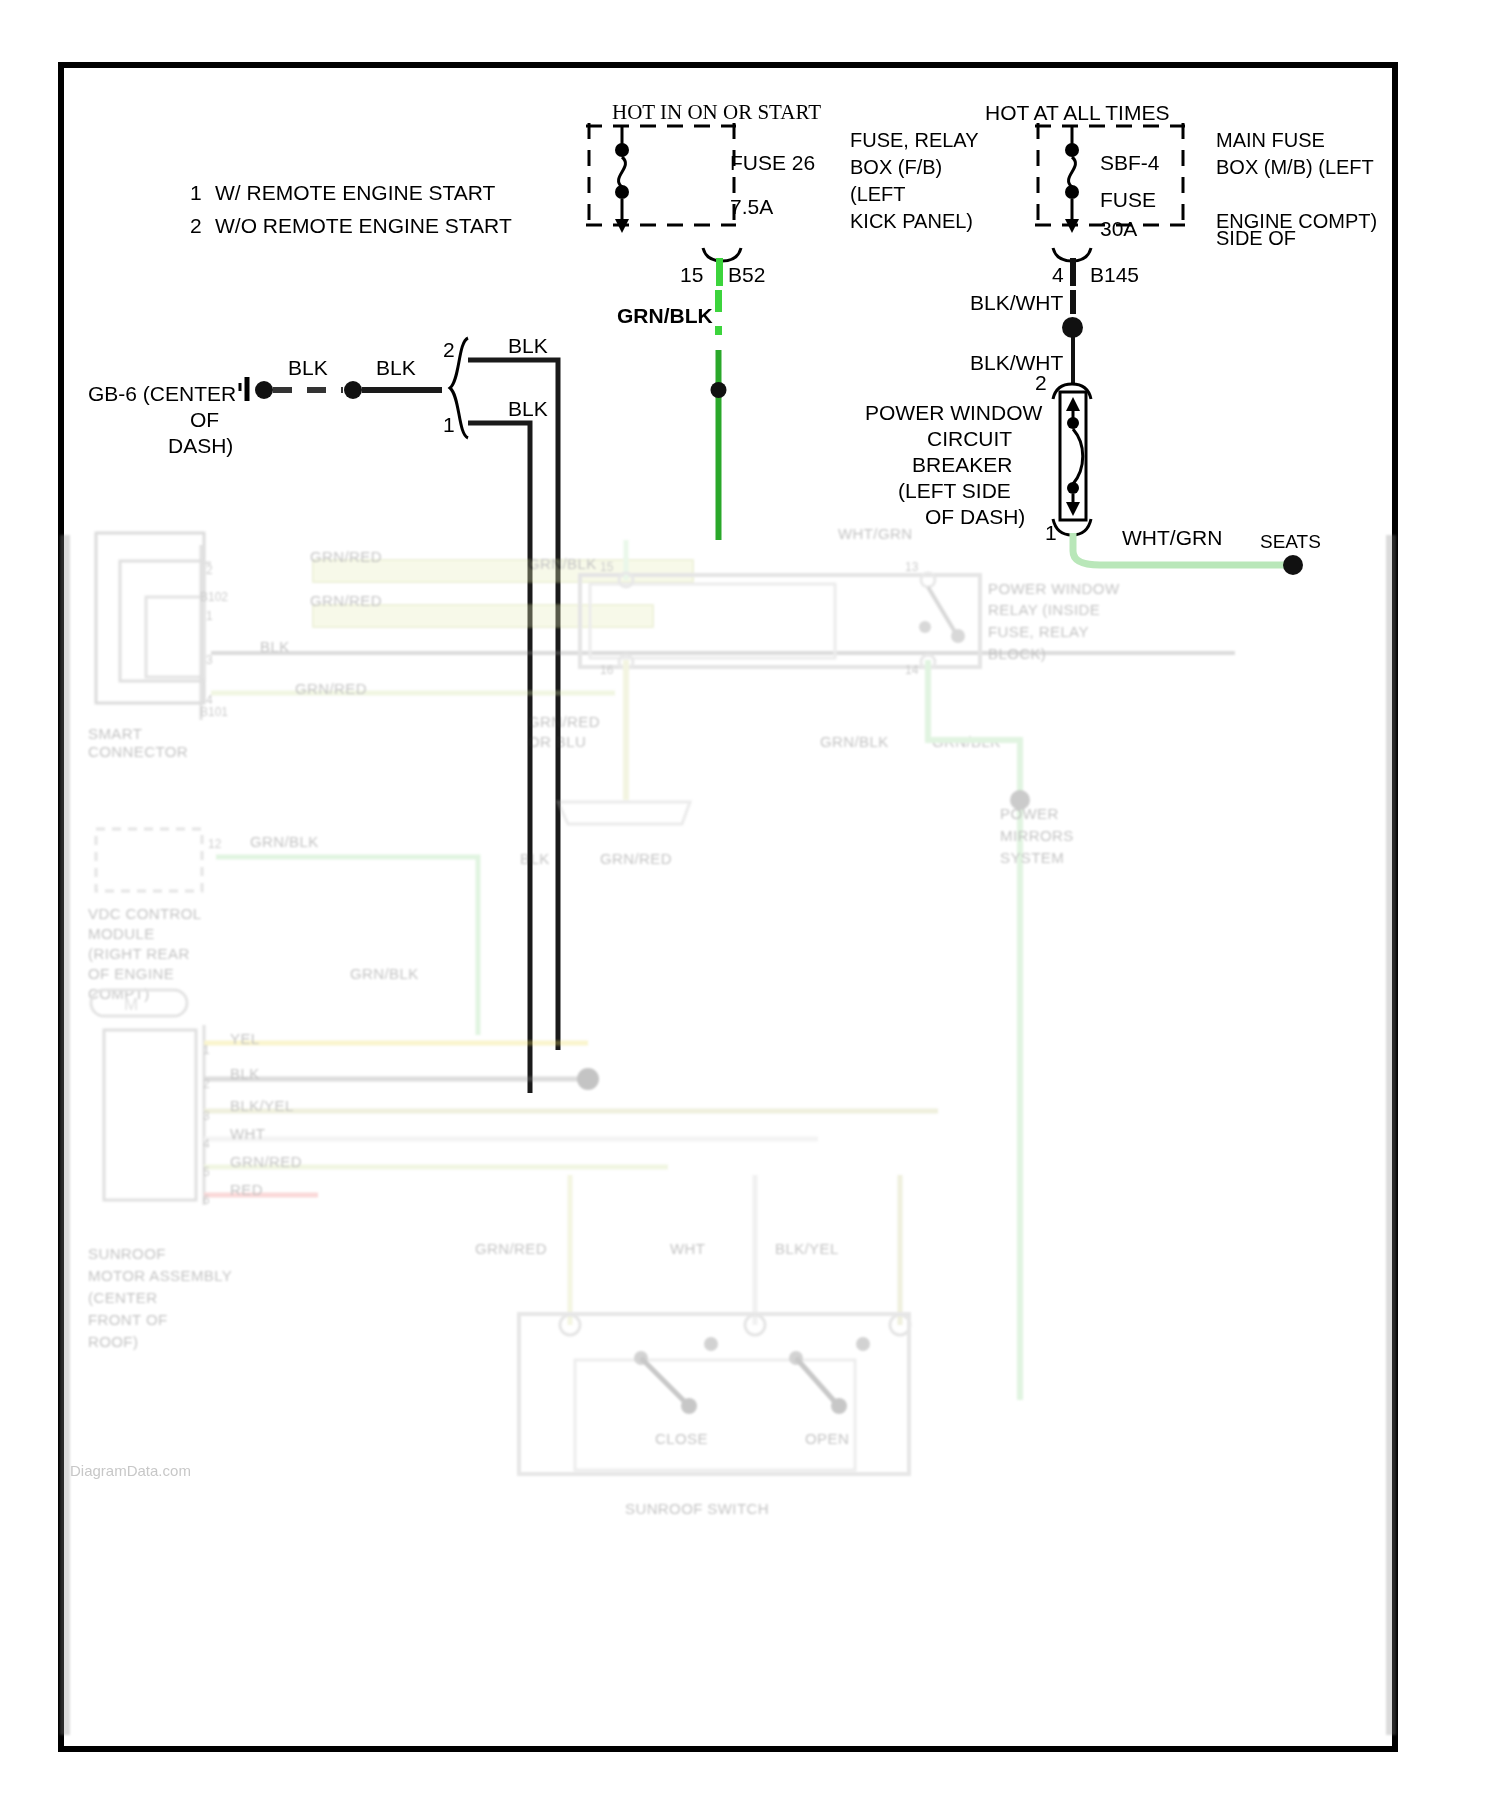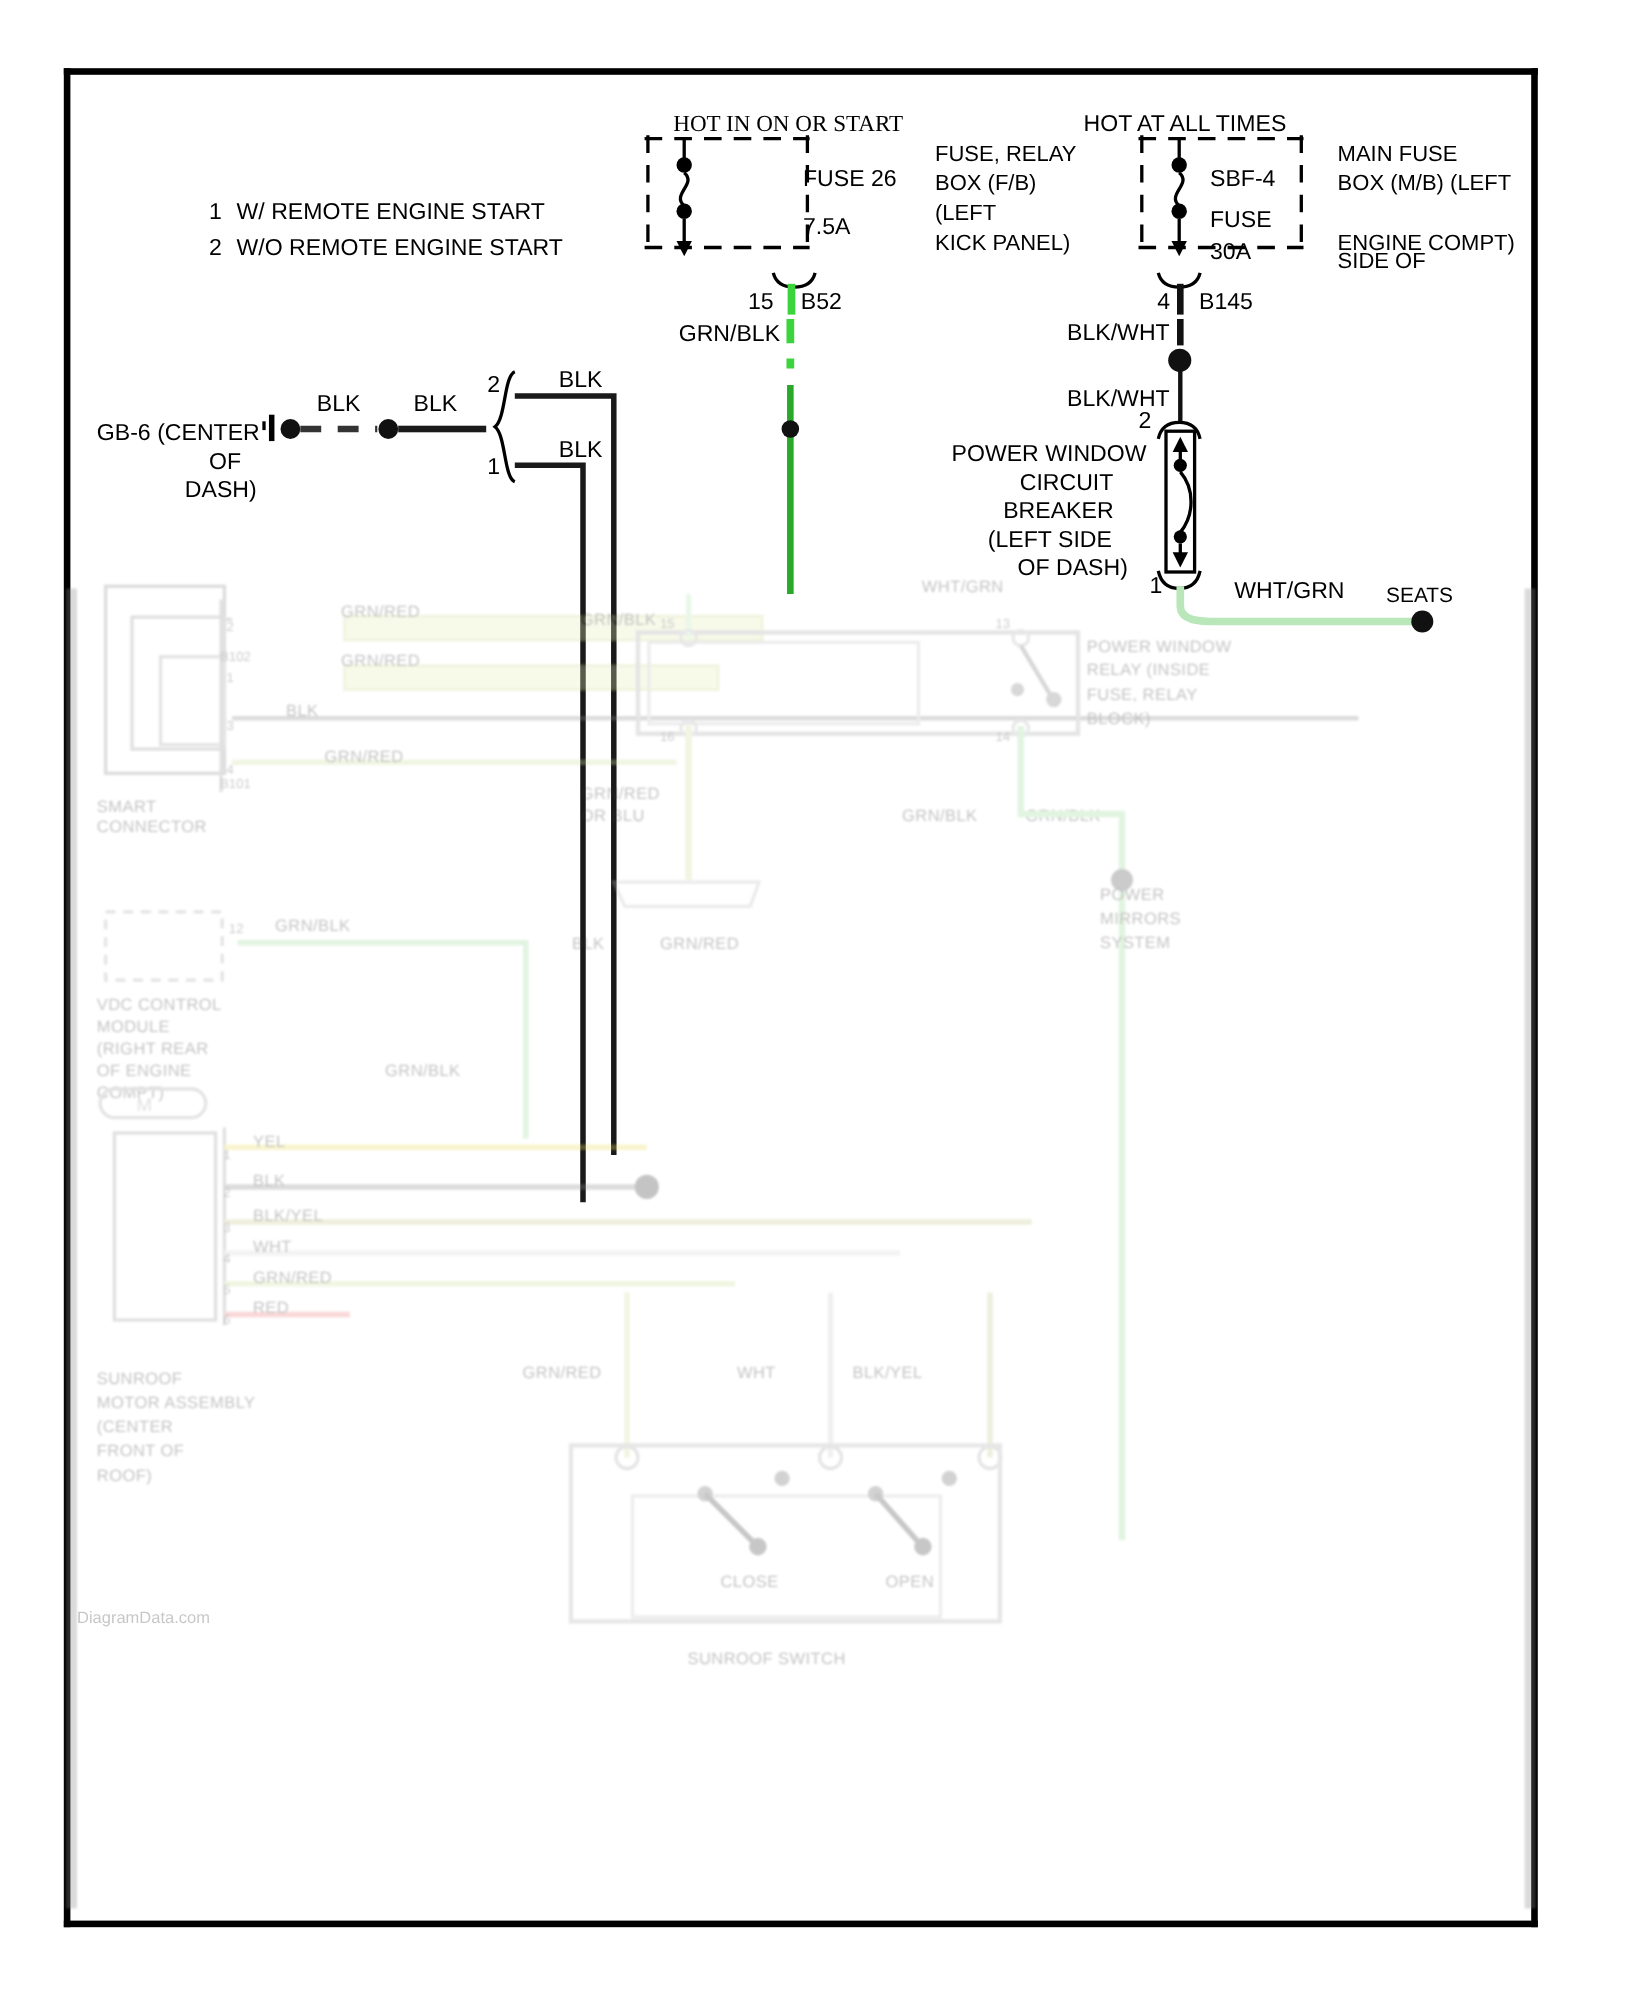--- a/index.html
+++ b/index.html
@@ -70,21 +70,21 @@
   <div class="txt t19" style="left:850px;top:182px;">(LEFT</div>
   <div class="txt t19" style="left:850px;top:209px;">KICK PANEL)</div>
 
   <svg style="left:700px;top:248px;" width="50" height="26">
     <path d="M3,0 C6,12 16,13 22,13 C28,13 38,12 41,0" stroke="#000" stroke-width="3" fill="none"></path>
   </svg>
   <div class="txt t20" style="left:680px;top:262px;">15</div>
   <div class="txt t20" style="left:728px;top:262px;">B52</div>
 
   <div style="position:absolute;left:716px;top:258px;width:7px;height:28px;background:#3cd43c;"></div>
-  <div class="txt t20" style="left:617px;top:291px;">GRN/BLK</div>
+  <div class="txt t20" style="left:617px;top:303px;font-weight:bold;">GRN/BLK</div>
   <svg style="left:713px;top:290px;" width="14" height="250">
     <line x1="5.5" y1="0" x2="5.5" y2="45" stroke="#3cd43c" stroke-width="7" stroke-dasharray="22,14"></line>
     <line x1="5.5" y1="60" x2="5.5" y2="250" stroke="#2aa82a" stroke-width="6"></line>
     <circle cx="5.5" cy="100" r="8" fill="#111"></circle>
   </svg>
 
   <div class="txt t20" style="left:985px;top:100px;">HOT AT ALL TIMES</div>
   <svg style="left:1035px;top:123px;" width="200" height="110">
     <path d="M0,3 H150" stroke="#000" stroke-width="3" stroke-dasharray="16,11" fill="none"></path>
     <path d="M3,0 V105" stroke="#000" stroke-width="3" stroke-dasharray="16,11" fill="none"></path>

